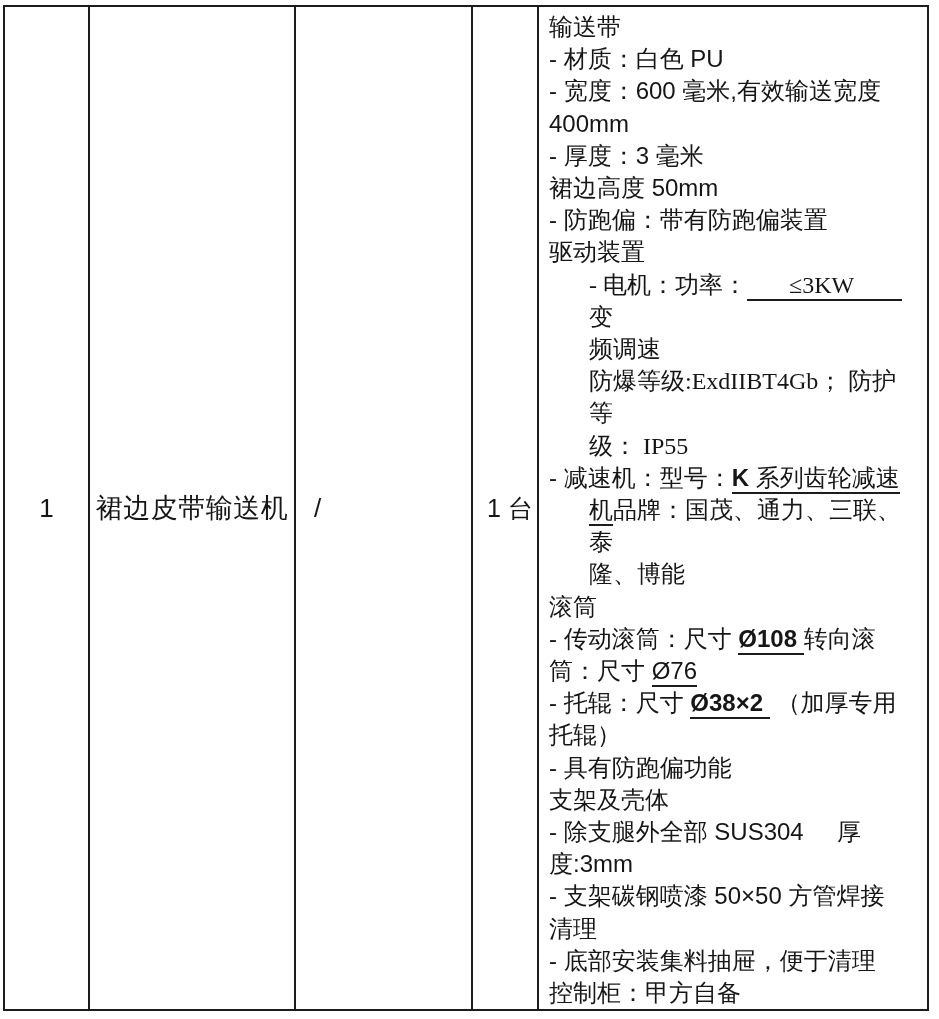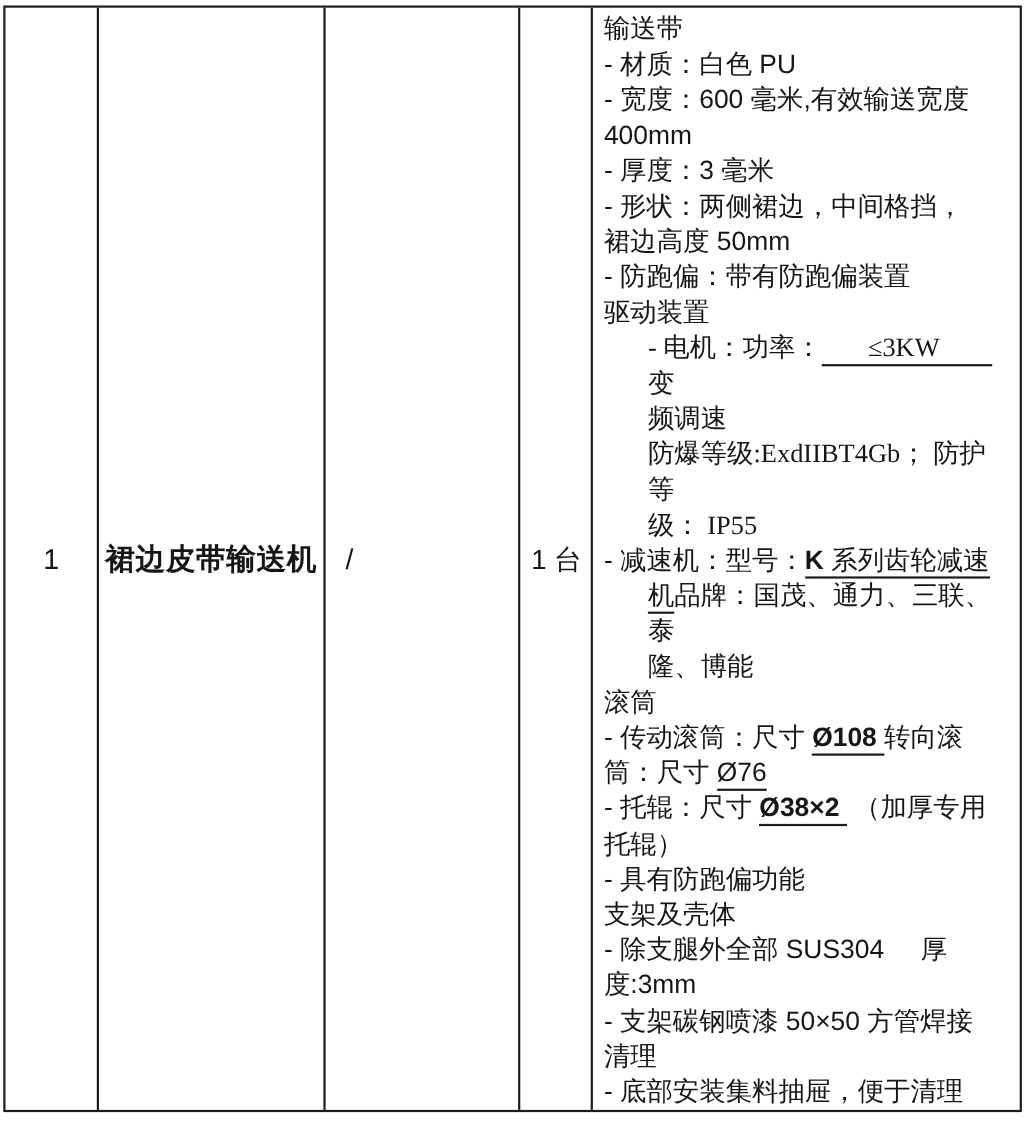--- a/index.html
+++ b/index.html
@@ -43,36 +43,36 @@
   .cell-index {
     display: flex;
     align-items: center;
     justify-content: center;
     font-size: 26px;
   }
   .cell-name {
     display: flex;
     align-items: center;
     justify-content: center;
-    font-weight: bold;
+    font-weight: normal;
     font-size: 27px;
     letter-spacing: 0.5px;
     white-space: nowrap;
   }
   .cell-model {
     display: flex;
     align-items: center;
     justify-content: flex-start;
     padding-left: 18px;
     font-size: 26px;
   }
   .cell-quantity {
     display: flex;
     align-items: center;
-    justify-content: flex-start;
+    justify-content: center;
     padding-left: 10px;
     font-size: 25px;
     white-space: nowrap;
   }
   .cell-specs {
     padding: 4px 20px 0 10px;
   }
   .spec-line {
     font-size: 24px;
     line-height: 32.2px;
@@ -108,21 +108,20 @@
       <div class="cell cell-quantity">
         <span>1 台</span>
       </div>
       <div class="cell cell-specs">
         <div id="spec-lines">
             <div class="spec-line"><span>输送带</span></div>
             <div class="spec-line"><span>- 材质：白色 PU</span></div>
             <div class="spec-line"><span>- 宽度：600 毫米,有效输送宽度</span></div>
             <div class="spec-line"><span>400mm</span></div>
             <div class="spec-line"><span>- 厚度：3 毫米</span></div>
-            <div class="spec-line"><span>- 形状：两侧裙边，中间格挡，</span></div>
             <div class="spec-line"><span>裙边高度 50mm</span></div>
             <div class="spec-line"><span>- 防跑偏：带有防跑偏装置</span></div>
             <div class="spec-line"><span>驱动装置</span></div>
             <div class="spec-line serif"><span>- 电机：功率：</span><span class="u">       ≤3KW        </span><span> 变</span></div>
             <div class="spec-line serif"><span>频调速</span></div>
             <div class="spec-line serif"><span>防爆等级:ExdIIBT4Gb； 防护等</span></div>
             <div class="spec-line serif"><span>级： IP55</span></div>
             <div class="spec-line"><span>- 减速机：型号：</span><span class="u b">K</span><span class="u"> 系列齿轮减速</span></div>
             <div class="spec-line serif"><span class="u">机</span><span>品牌：国茂、通力、三联、泰</span></div>
             <div class="spec-line serif"><span>隆、博能</span></div>

